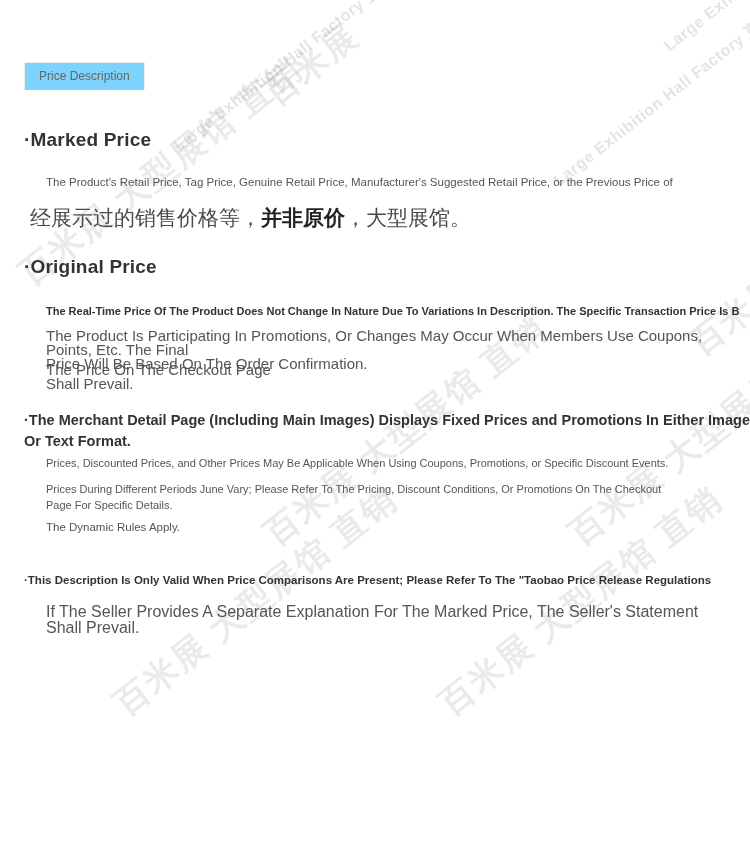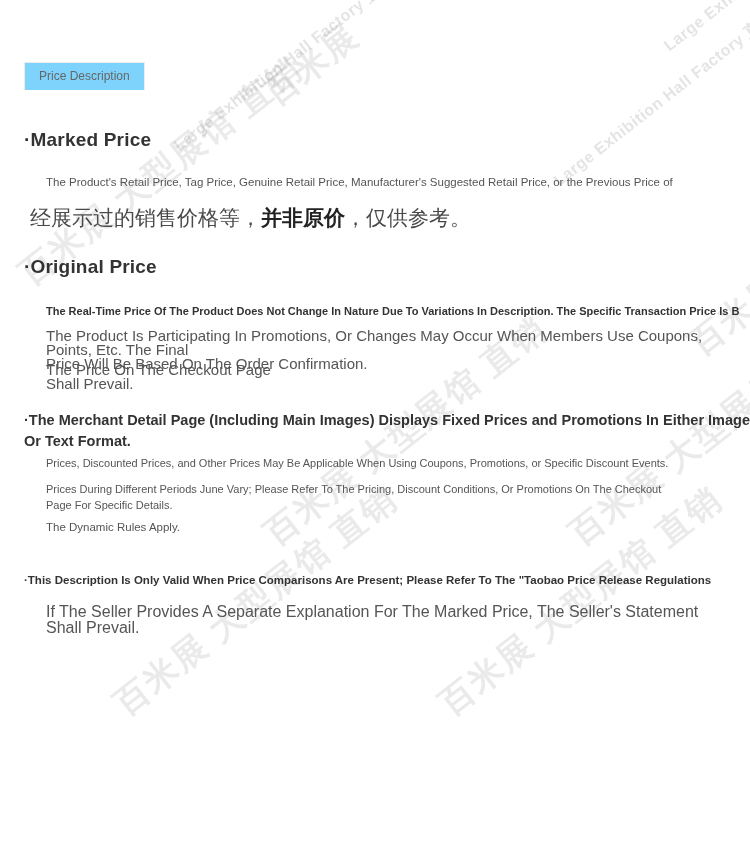--- a/index.html
+++ b/index.html
@@ -151,21 +151,21 @@
     <span class="tab">Price Description</span>
   </div>
 
   <div class="section-title" style="left: 24px; top: 128px;">
     <span class="dot">·</span><span>Marked Price</span>
   </div>
 
   <div class="para" style="left: 46px; top: 174px; width: 700px;">The Product's Retail Price, Tag Price, Genuine Retail Price, Manufacturer's Suggested Retail Price, or the Previous Price of</div>
 
   <div class="cn-line" style="left: 30px; top: 204px; width: 700px;">
-    <span>经展示过的销售价格等，</span><b>并非原价</b><span>，仅供参考。</span>
+    <span>经展示过的销售价格等，</span><b>并非原价</b><span>，大型展馆。</span>
   </div>
 
   <div class="section-title" style="left: 24px; top: 255px; text-align: right;">
     <span class="dot">·</span><span>Original Price</span>
   </div>
 
   <div class="para bold" style="left: 46px; top: 303px; width: 706px; font-size: 11px;">The Real-Time Price Of The Product Does Not Change In Nature Due To Variations In Description. The Specific Transaction Price Is B</div>
 
   <div class="para small" style="left: 46px; top: 329px; width: 660px; white-space: pre-line;">The Product Is Participating In Promotions, Or Changes May Occur When Members Use Coupons, Points, Etc. The Final
 Price Will Be Based On The Order Confirmation.</div>

